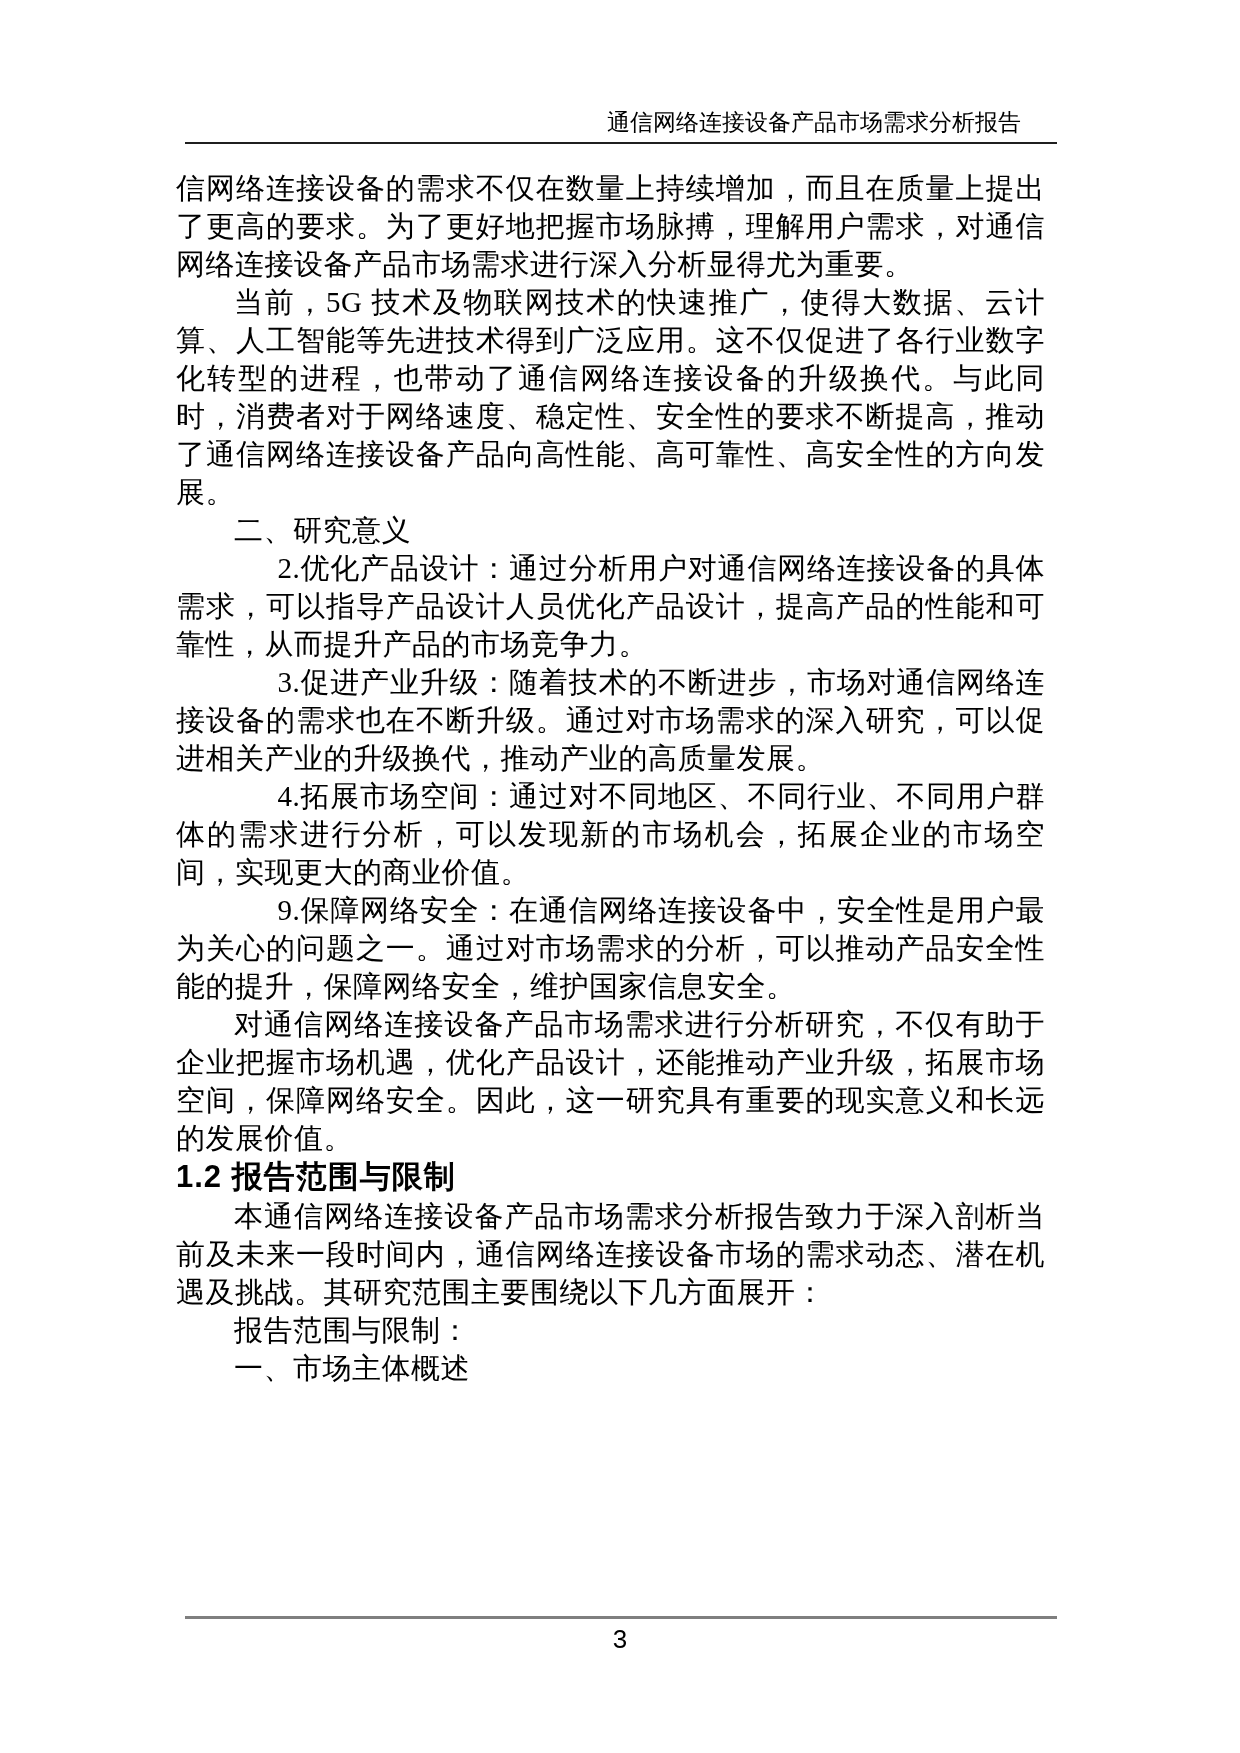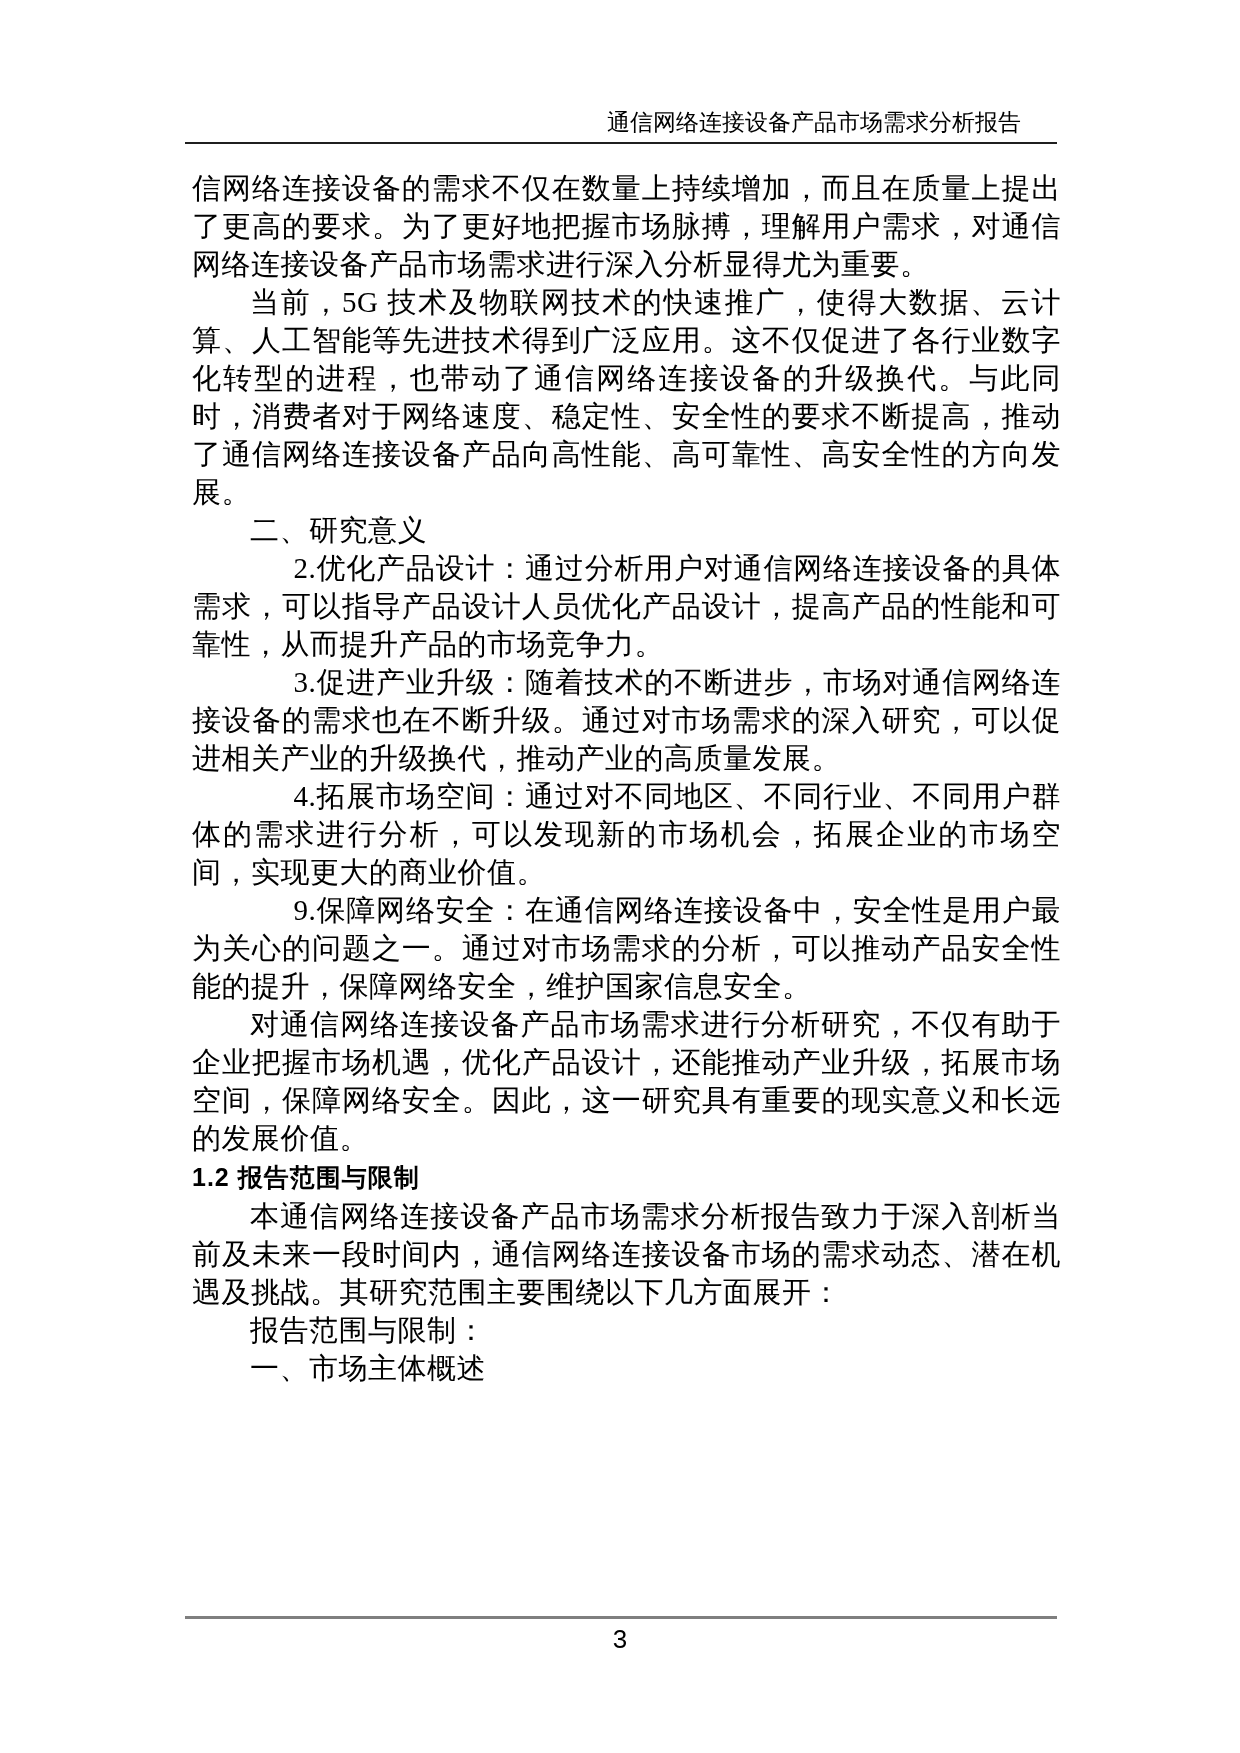--- a/index.html
+++ b/index.html
@@ -31,39 +31,39 @@
     position: absolute;
     top: 119px;
     left: 185px;
     width: 872px;
     height: 2px;
     background: #1f1f1f;
   }
   .doc-body {
     position: absolute;
     top: 146px;
-    left: 192px;
+    left: 176px;
     width: 869px;
     font-size: 29px;
     line-height: 38px;
     letter-spacing: 0.5px;
     text-align: justify;
     text-justify: inter-character;
   }
   .doc-body p {
     margin: 0;
     padding: 0;
   }
   .ind-0  { text-indent: 0; }
   .ind-2  { text-indent: 2em; font-family: Liberation Serif, serif; }
   .ind-35 { text-indent: 3.5em; }
   .section-heading {
     font-family: "Liberation Sans", sans-serif;
     font-weight: 700;
-    font-size: 25px;
+    font-size: 31px;
     line-height: 40px;
     letter-spacing: 1px;
     margin: 13px 0 18px 0;
     text-align: left;
     text-indent: 0;
   }
   .footer-rule {
     position: absolute;
     top: 1593px;
     left: 185px;

